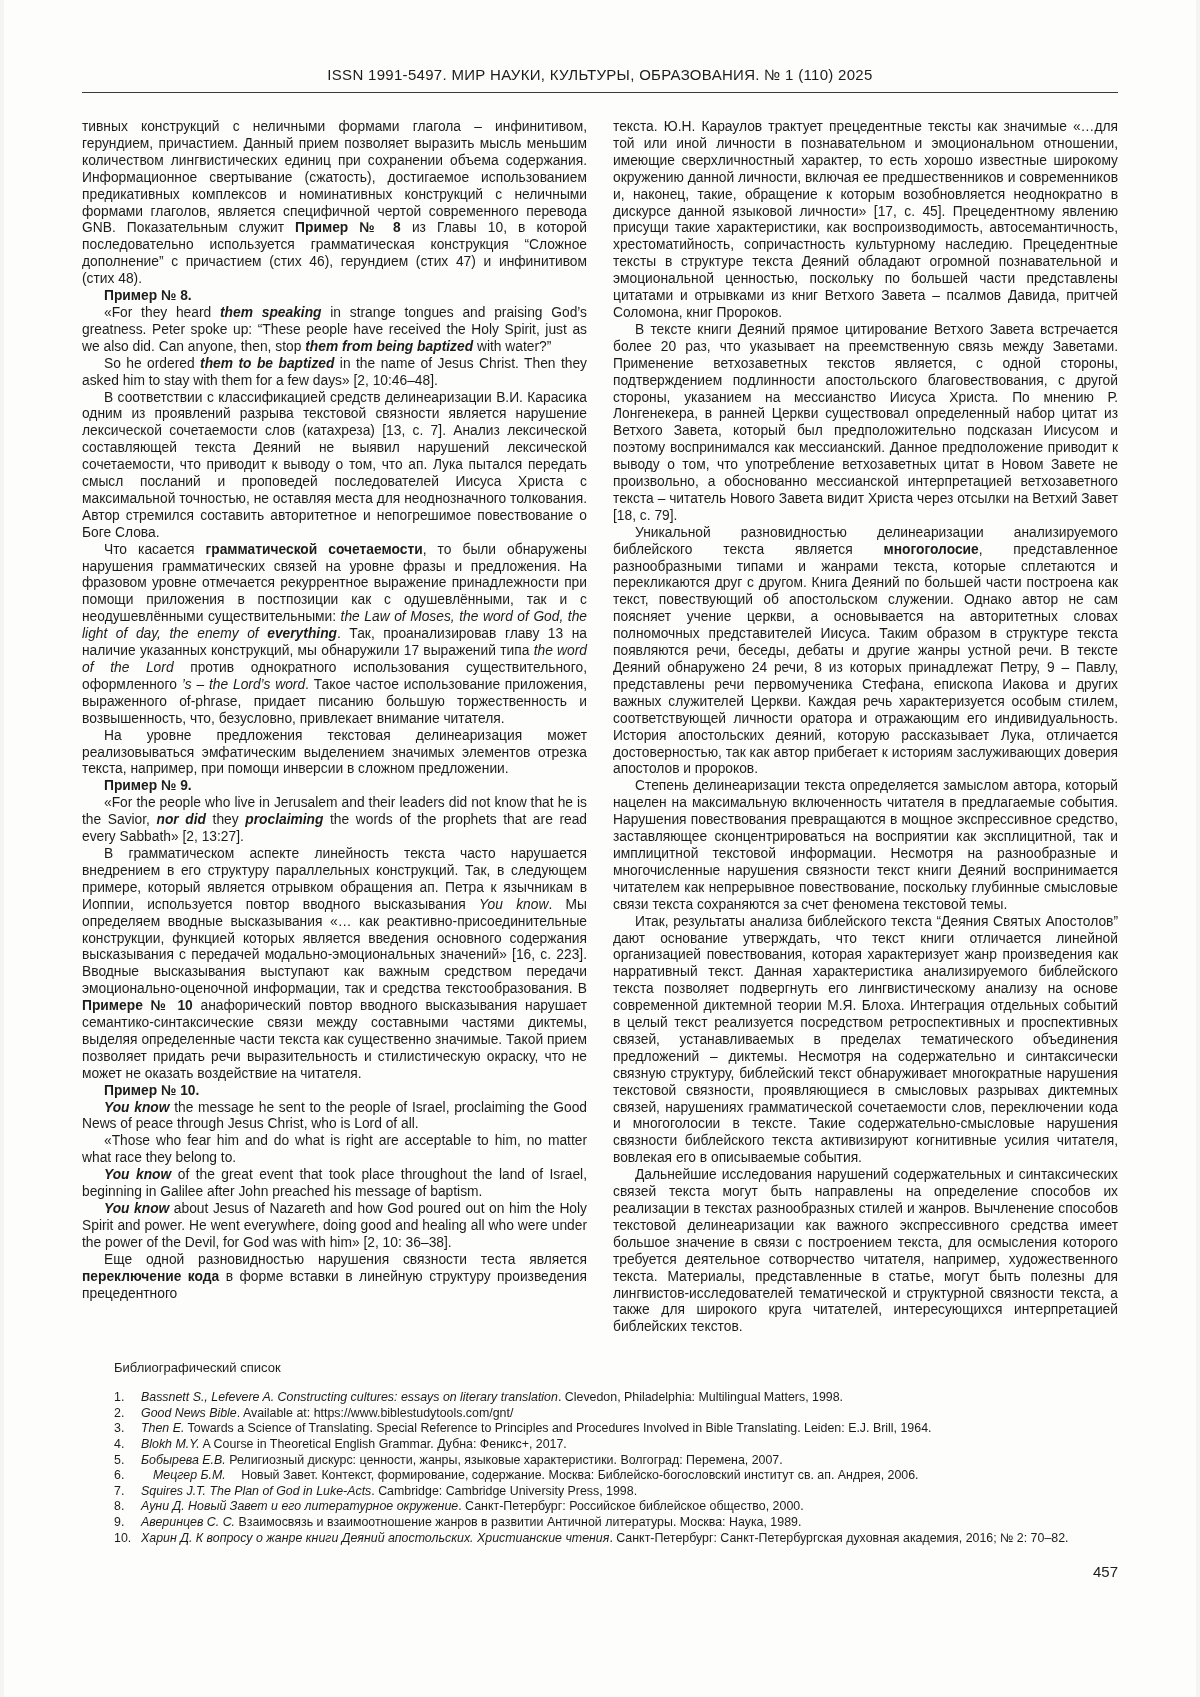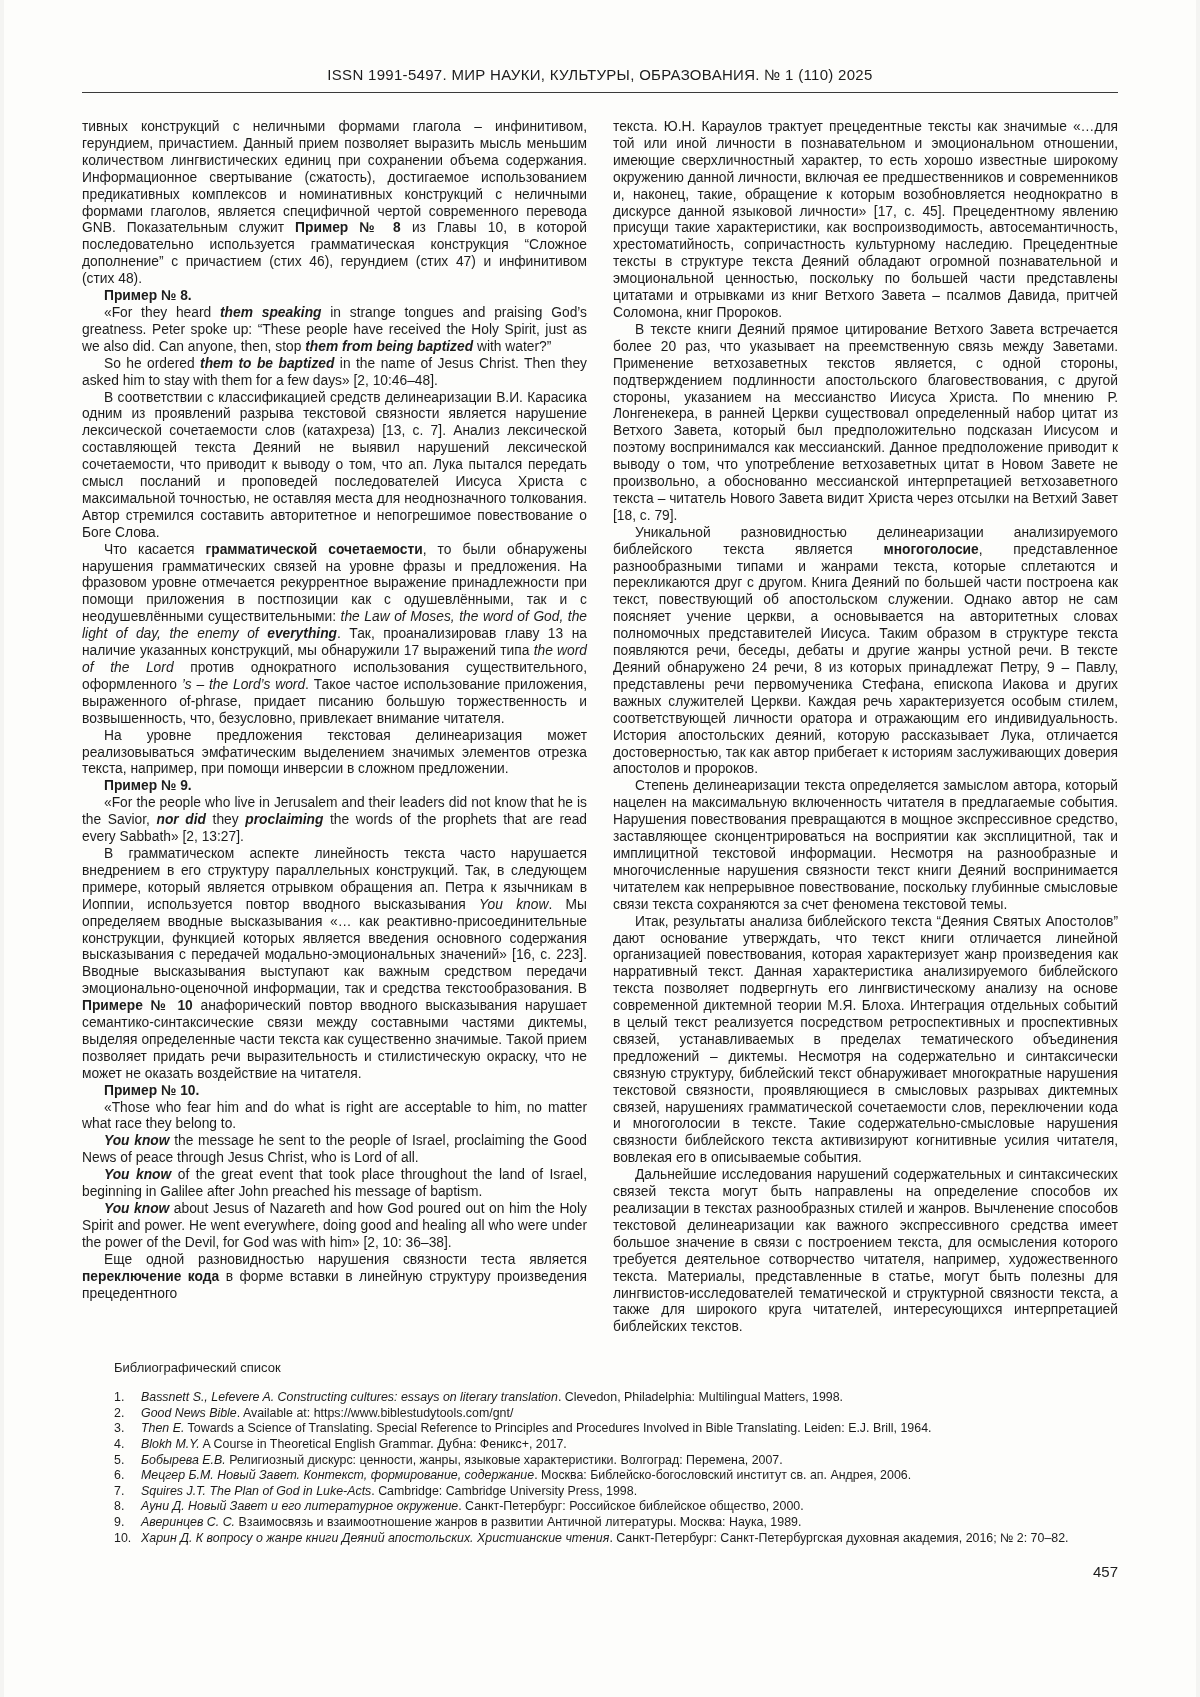--- a/index.html
+++ b/index.html
@@ -38,22 +38,22 @@
         <p class="para"><span style="font-weight: bold;">Пример № 8.</span></p>
         <p class="para"><span>«For they heard </span><span style="font-weight: bold; font-style: italic;">them speaking</span><span> in strange tongues and praising God’s greatness. Peter spoke up: “These people have received the Holy Spirit, just as we also did. Can anyone, then, stop </span><span style="font-weight: bold; font-style: italic;">them from being baptized</span><span> with water?”</span></p>
         <p class="para"><span>So he ordered </span><span style="font-weight: bold; font-style: italic;">them to be baptized</span><span> in the name of Jesus Christ. Then they asked him to stay with them for a few days» [2, 10:46–48].</span></p>
         <p class="para"><span>В соответствии с классификацией средств делинеаризации В.И. Карасика одним из проявлений разрыва текстовой связности является нарушение лексической сочетаемости слов (катахреза) [13, с. 7]. Анализ лексической составляющей текста Деяний не выявил нарушений лексической сочетаемости, что приводит к выводу о том, что ап. Лука пытался передать смысл посланий и проповедей последователей Иисуса Христа с максимальной точностью, не оставляя места для неоднозначного толкования. Автор стремился составить авторитетное и непогрешимое повествование о Боге Слова.</span></p>
         <p class="para"><span>Что касается </span><span style="font-weight: bold;">грамматической сочетаемости</span><span>, то были обнаружены нарушения грамматических связей на уровне фразы и предложения. На фразовом уровне отмечается рекуррентное выражение принадлежности при помощи приложения в постпозиции как с одушевлёнными, так и с неодушевлёнными существительными: </span><span style="font-style: italic;">the Law of Moses, the word of God, the light of day, the enemy of </span><span style="font-weight: bold; font-style: italic;">everything</span><span>. Так, проанализировав главу 13 на наличие указанных конструкций, мы обнаружили 17 выражений типа </span><span style="font-style: italic;">the word of the Lord</span><span> против однократного использования существительного, оформленного </span><span style="font-style: italic;">’s – the Lord’s word</span><span>. Такое частое использование приложения, выраженного of-phrase, придает писанию большую торжественность и возвышенность, что, безусловно, привлекает внимание читателя.</span></p>
         <p class="para"><span>На уровне предложения текстовая делинеаризация может реализовываться эмфатическим выделением значимых элементов отрезка текста, например, при помощи инверсии в сложном предложении.</span></p>
         <p class="para"><span style="font-weight: bold;">Пример № 9.</span></p>
         <p class="para"><span>«For the people who live in Jerusalem and their leaders did not know that he is the Savior, </span><span style="font-weight: bold; font-style: italic;">nor did</span><span> they </span><span style="font-weight: bold; font-style: italic;">proclaiming</span><span> the words of the prophets that are read every Sabbath» [2, 13:27].</span></p>
         <p class="para"><span>В грамматическом аспекте линейность текста часто нарушается внедрением в его структуру параллельных конструкций. Так, в следующем примере, который является отрывком обращения ап. Петра к язычникам в Иоппии, используется повтор вводного высказывания </span><span style="font-style: italic;">You know</span><span>. Мы определяем вводные высказывания «… как реактивно-присоединительные конструкции, функцией которых является введения основного содержания высказывания с передачей модально-эмоциональных значений» [16, с. 223]. Вводные высказывания выступают как важным средством передачи эмоционально-оценочной информации, так и средства текстообразования. В </span><span style="font-weight: bold;">Примере № 10</span><span> анафорический повтор вводного высказывания нарушает семантико-синтаксические связи между составными частями диктемы, выделяя определенные части текста как существенно значимые. Такой прием позволяет придать речи выразительность и стилистическую окраску, что не может не оказать воздействие на читателя.</span></p>
         <p class="para"><span style="font-weight: bold;">Пример № 10.</span></p>
+        <p class="para"><span style="font-weight: bold; font-style: italic;">You know</span><span> the message he sent to the people of Israel, proclaiming the Good News of peace through Jesus Christ, who is Lord of all.</span></p>
         <p class="para"><span>«Those who fear him and do what is right are acceptable to him, no matter what race they belong to.</span></p>
-        <p class="para"><span style="font-weight: bold; font-style: italic;">You know</span><span> the message he sent to the people of Israel, proclaiming the Good News of peace through Jesus Christ, who is Lord of all.</span></p>
         <p class="para"><span style="font-weight: bold; font-style: italic;">You know</span><span> of the great event that took place throughout the land of Israel, beginning in Galilee after John preached his message of baptism.</span></p>
         <p class="para"><span style="font-weight: bold; font-style: italic;">You know</span><span> about Jesus of Nazareth and how God poured out on him the Holy Spirit and power. He went everywhere, doing good and healing all who were under the power of the Devil, for God was with him» [2, 10: 36–38].</span></p>
         <p class="para"><span>Еще одной разновидностью нарушения связности теста является </span><span style="font-weight: bold;">переключение кода</span><span> в форме вставки в линейную структуру произведения прецедентного</span></p>
       </div>
     <div class="column">
         <p class="para noindent"><span>текста. Ю.Н. Караулов трактует прецедентные тексты как значимые «…для той или иной личности в познавательном и эмоциональном отношении, имеющие сверхличностный характер, то есть хорошо известные широкому окружению данной личности, включая ее предшественников и современников и, наконец, такие, обращение к которым возобновляется неоднократно в дискурсе данной языковой личности» [17, с. 45]. Прецедентному явлению присущи такие характеристики, как воспроизводимость, автосемантичность, хрестоматийность, сопричастность культурному наследию. Прецедентные тексты в структуре текста Деяний обладают огромной познавательной и эмоциональной ценностью, поскольку по большей части представлены цитатами и отрывками из книг Ветхого Завета – псалмов Давида, притчей Соломона, книг Пророков.</span></p>
         <p class="para"><span>В тексте книги Деяний прямое цитирование Ветхого Завета встречается более 20 раз, что указывает на преемственную связь между Заветами. Применение ветхозаветных текстов является, с одной стороны, подтверждением подлинности апостольского благовествования, с другой стороны, указанием на мессианство Иисуса Христа. По мнению Р. Лонгенекера, в ранней Церкви существовал определенный набор цитат из Ветхого Завета, который был предположительно подсказан Иисусом и поэтому воспринимался как мессианский. Данное предположение приводит к выводу о том, что употребление ветхозаветных цитат в Новом Завете не произвольно, а обоснованно мессианской интерпретацией ветхозаветного текста – читатель Нового Завета видит Христа через отсылки на Ветхий Завет [18, с. 79].</span></p>
         <p class="para"><span>Уникальной разновидностью делинеаризации анализируемого библейского текста является </span><span style="font-weight: bold;">многоголосие</span><span>, представленное разнообразными типами и жанрами текста, которые сплетаются и перекликаются друг с другом. Книга Деяний по большей части построена как текст, повествующий об апостольском служении. Однако автор не сам поясняет учение церкви, а основывается на авторитетных словах полномочных представителей Иисуса. Таким образом в структуре текста появляются речи, беседы, дебаты и другие жанры устной речи. В тексте Деяний обнаружено 24 речи, 8 из которых принадлежат Петру, 9 – Павлу, представлены речи первомученика Стефана, епископа Иакова и других важных служителей Церкви. Каждая речь характеризуется особым стилем, соответствующей личности оратора и отражающим его индивидуальность. История апостольских деяний, которую рассказывает Лука, отличается достоверностью, так как автор прибегает к историям заслуживающих доверия апостолов и пророков.</span></p>
         <p class="para"><span>Степень делинеаризации текста определяется замыслом автора, который нацелен на максимальную включенность читателя в предлагаемые события. Нарушения повествования превращаются в мощное экспрессивное средство, заставляющее сконцентрироваться на восприятии как эксплицитной, так и имплицитной текстовой информации. Несмотря на разнообразные и многочисленные нарушения связности текст книги Деяний воспринимается читателем как непрерывное повествование, поскольку глубинные смысловые связи текста сохраняются за счет феномена текстовой темы.</span></p>
         <p class="para"><span>Итак, результаты анализа библейского текста “Деяния Святых Апостолов” дают основание утверждать, что текст книги отличается линейной организацией повествования, которая характеризует жанр произведения как нарративный текст. Данная характеристика анализируемого библейского текста позволяет подвергнуть его лингвистическому анализу на основе современной диктемной теории М.Я. Блоха. Интеграция отдельных событий в целый текст реализуется посредством ретроспективных и проспективных связей, устанавливаемых в пределах тематического объединения предложений – диктемы. Несмотря на содержательно и синтаксически связную структуру, библейский текст обнаруживает многократные нарушения текстовой связности, проявляющиеся в смысловых разрывах диктемных связей, нарушениях грамматической сочетаемости слов, переключении кода и многоголосии в тексте. Такие содержательно-смысловые нарушения связности библейского текста активизируют когнитивные усилия читателя, вовлекая его в описываемые события.</span></p>
@@ -79,21 +79,21 @@
         <div class="bib-item">
           <span class="bib-num">4.</span>
           <span class="bib-text"><span style="font-style: italic;">Blokh M.Y.</span><span> A Course in Theoretical English Grammar. Дубна: Феникс+, 2017.</span></span>
         </div>
         <div class="bib-item">
           <span class="bib-num">5.</span>
           <span class="bib-text"><span style="font-style: italic;">Бобырева Е.В.</span><span> Религиозный дискурс: ценности, жанры, языковые характеристики. Волгоград: Перемена, 2007.</span></span>
         </div>
         <div class="bib-item">
           <span class="bib-num">6.</span>
-          <span class="bib-text"><span style="font-style: italic;">Мецгер Б.М. </span><span style="font-style: italic;">Новый Завет. Контекст, формирование, содержание</span><span>. Москва: Библейско-богословский институт св. ап. Андрея, 2006.</span></span>
+          <span class="bib-text"><span style="font-style: italic; margin-left: 12px;">Мецгер Б.М. </span><span style=" margin-left: 12px;">Новый Завет. Контекст, формирование, содержание</span><span>. Москва: Библейско-богословский институт св. ап. Андрея, 2006.</span></span>
         </div>
         <div class="bib-item">
           <span class="bib-num">7.</span>
           <span class="bib-text"><span style="font-style: italic;">Squires J.T. </span><span style="font-style: italic;">The Plan of God in Luke-Acts</span><span>. Cambridge: Cambridge University Press, 1998.</span></span>
         </div>
         <div class="bib-item">
           <span class="bib-num">8.</span>
           <span class="bib-text"><span style="font-style: italic;">Ауни Д. </span><span style="font-style: italic;">Новый Завет и его литературное окружение</span><span>. Санкт-Петербург: Российское библейское общество, 2000.</span></span>
         </div>
         <div class="bib-item">

